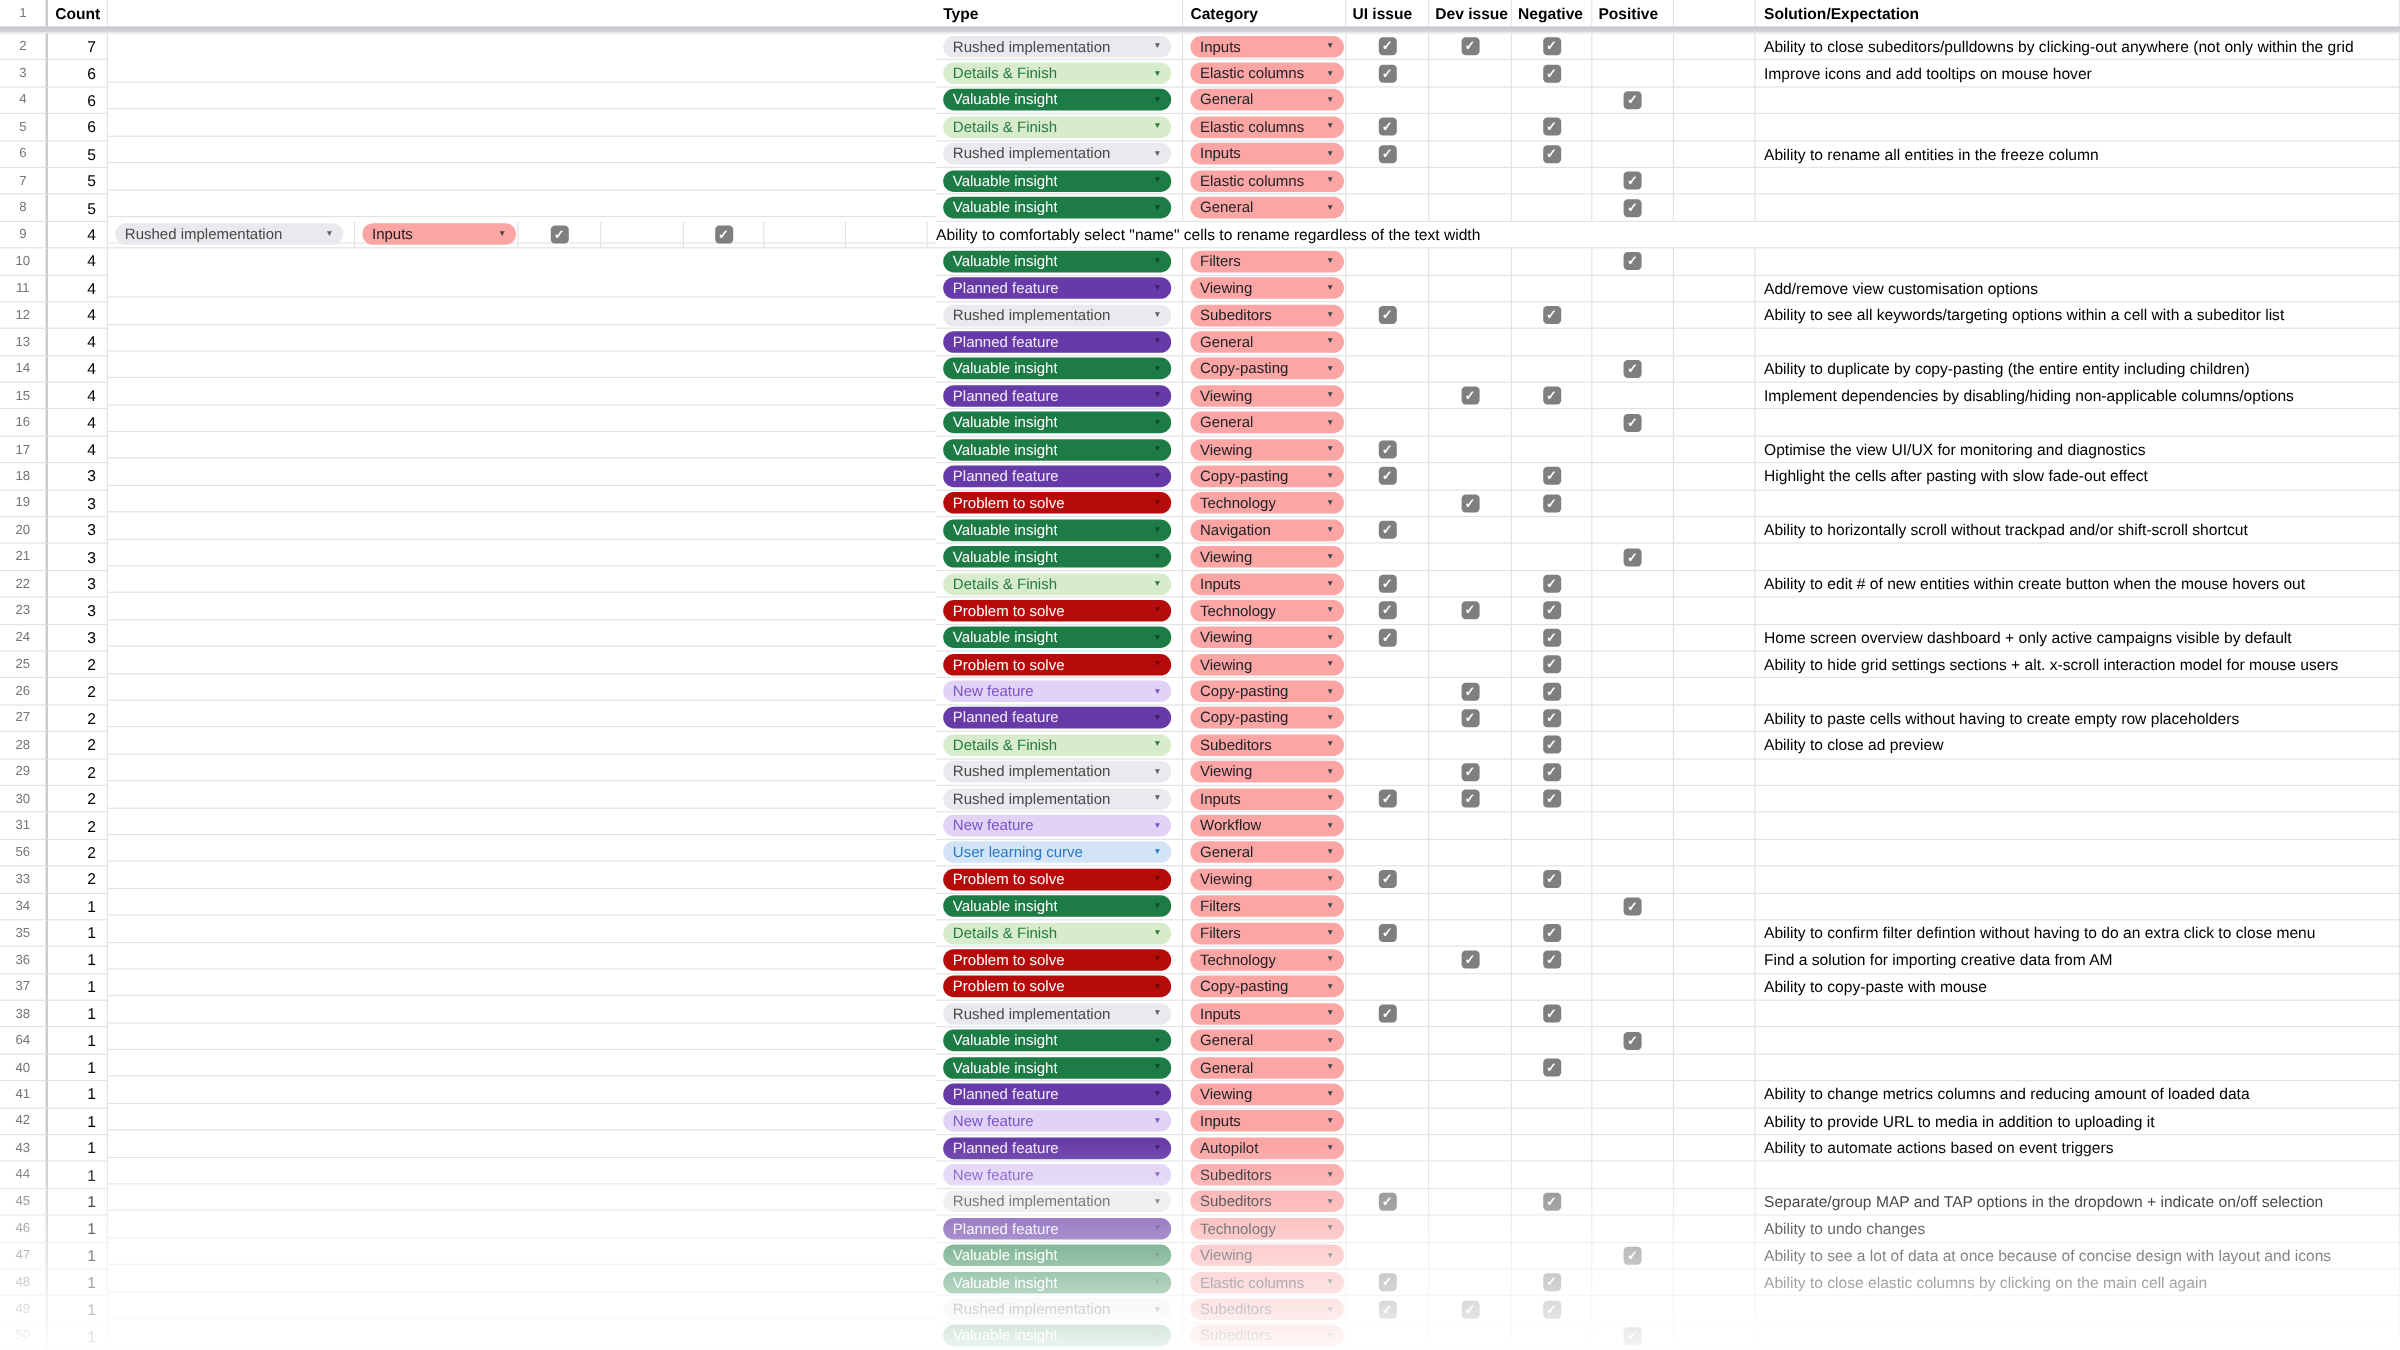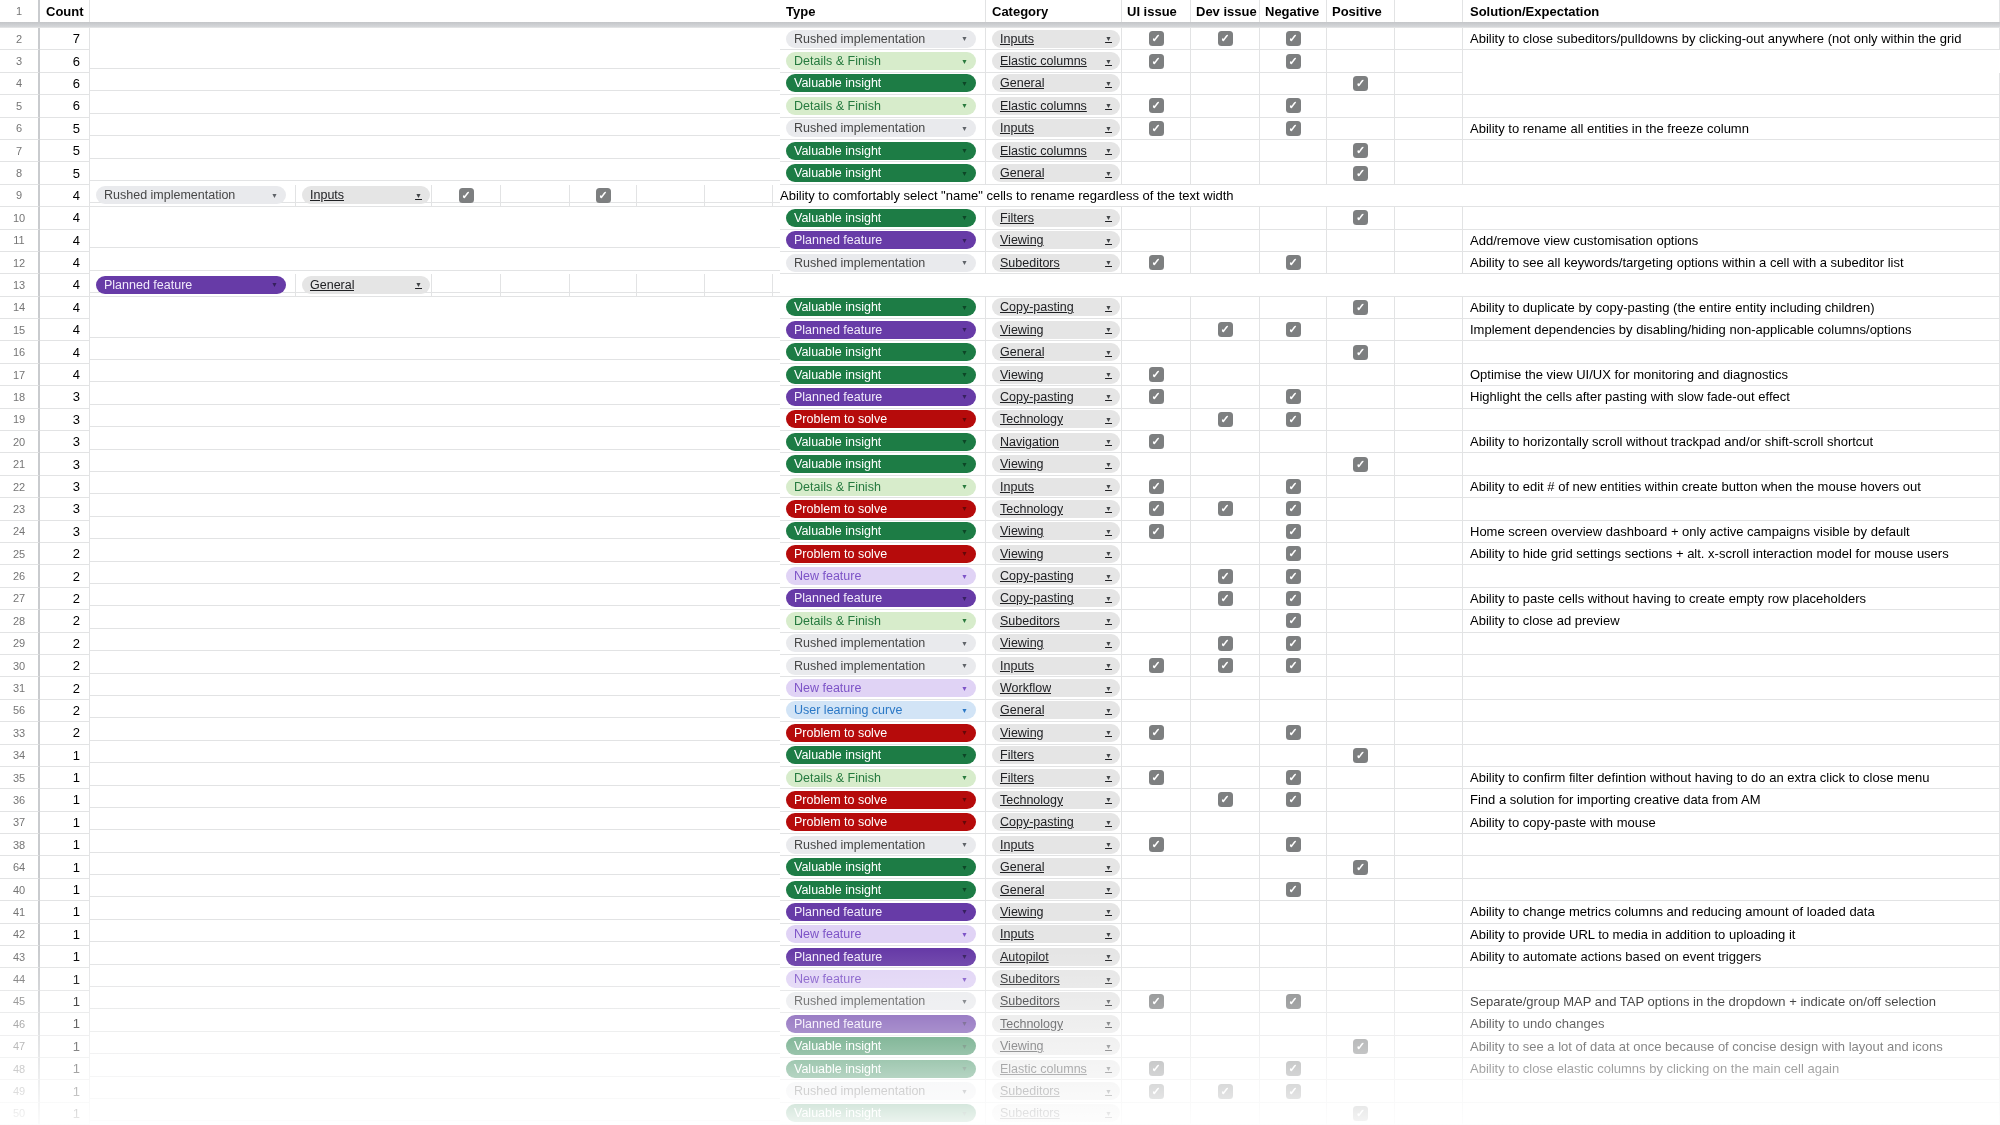--- a/index.html
+++ b/index.html
@@ -20,21 +20,21 @@
   .catcol{width:136px;flex:none;padding-left:6px;}
   .checkcol{width:69px;flex:none;justify-content:center;}
   .checkcol.neg{width:67px;}
   .checkcol.pos{width:68px;}
   #header-row .checkcol{justify-content:flex-start;padding-left:5px;}
   .gapcol{width:68px;flex:none;}
   .solution{flex:1;padding-left:7px;}
   .chip{height:18px;border-radius:10px;display:flex;align-items:center;
         justify-content:space-between;padding:0 8px;font-size:12.5px;flex:none;box-sizing:border-box;}
   .type-chip{width:190px;}
-  .cat-chip{width:128px;background:#e5e5e5;color:#202124;text-decoration:underline;}
+  .cat-chip{width:128px;background:#fca5a5;color:#202124;}
   .chip-label{white-space:nowrap;overflow:hidden;text-overflow:ellipsis;}
   .caret{font-size:7px;margin-left:4px;flex:none;}
   .cat-chip .caret{color:#424548;}
   .checkbox{width:15px;height:15px;border-radius:3.5px;background:#7d7f80;color:#fff;
             font-size:11px;font-weight:bold;display:flex;align-items:center;justify-content:center;flex:none;}
   #header-shadow{height:5px;background:linear-gradient(#c4c6c9,#d5d7da);border-bottom:1px solid #e2e3e4;}
   #fade-overlay{position:absolute;left:0;top:950px;width:2000px;height:175px;pointer-events:none;
     background:linear-gradient(to bottom,rgba(255,255,255,0) 0%,rgba(255,255,255,.5) 55%,rgba(255,255,255,.93) 100%);}
 </style>
 </head>
@@ -112,20 +112,21 @@
     <div class="c checkcol">
       
     </div>
     <div class="c checkcol neg">
       <span class="checkbox">✓</span>
     </div>
     <div class="c checkcol pos">
       
     </div>
     <div class="c gapcol"></div>
+    <div class="c solution">Improve icons and add tooltips on mouse hover</div>
   </div>
       <div class="row">
     <div class="c rownum">4</div>
     <div class="c count">6</div>
     <div class="c feedback">Likes the Excel approach</div>
     <div class="c typecol">
       <span class="chip type-chip" style="background: rgb(29, 124, 69); color: rgb(255, 255, 255);">
         <span class="chip-label">Valuable insight</span>
         <span class="caret" style="color: rgb(13, 69, 38);">▼</span>
       </span>
@@ -394,20 +395,21 @@
     </div>
     <div class="c checkcol pos">
       
     </div>
     <div class="c gapcol"></div>
     <div class="c solution">Ability to see all keywords/targeting options within a cell with a subeditor list</div>
   </div>
       <div class="row">
     <div class="c rownum">13</div>
     <div class="c count">4</div>
+    <div class="c feedback">Wants charts</div>
     <div class="c typecol">
       <span class="chip type-chip" style="background: rgb(103, 59, 167); color: rgb(241, 234, 251);">
         <span class="chip-label">Planned feature</span>
         <span class="caret" style="color: rgb(54, 32, 94);">▼</span>
       </span>
     </div>
     <div class="c catcol">
       <span class="chip cat-chip">
         <span class="chip-label">General</span>
         <span class="caret">▼</span>

